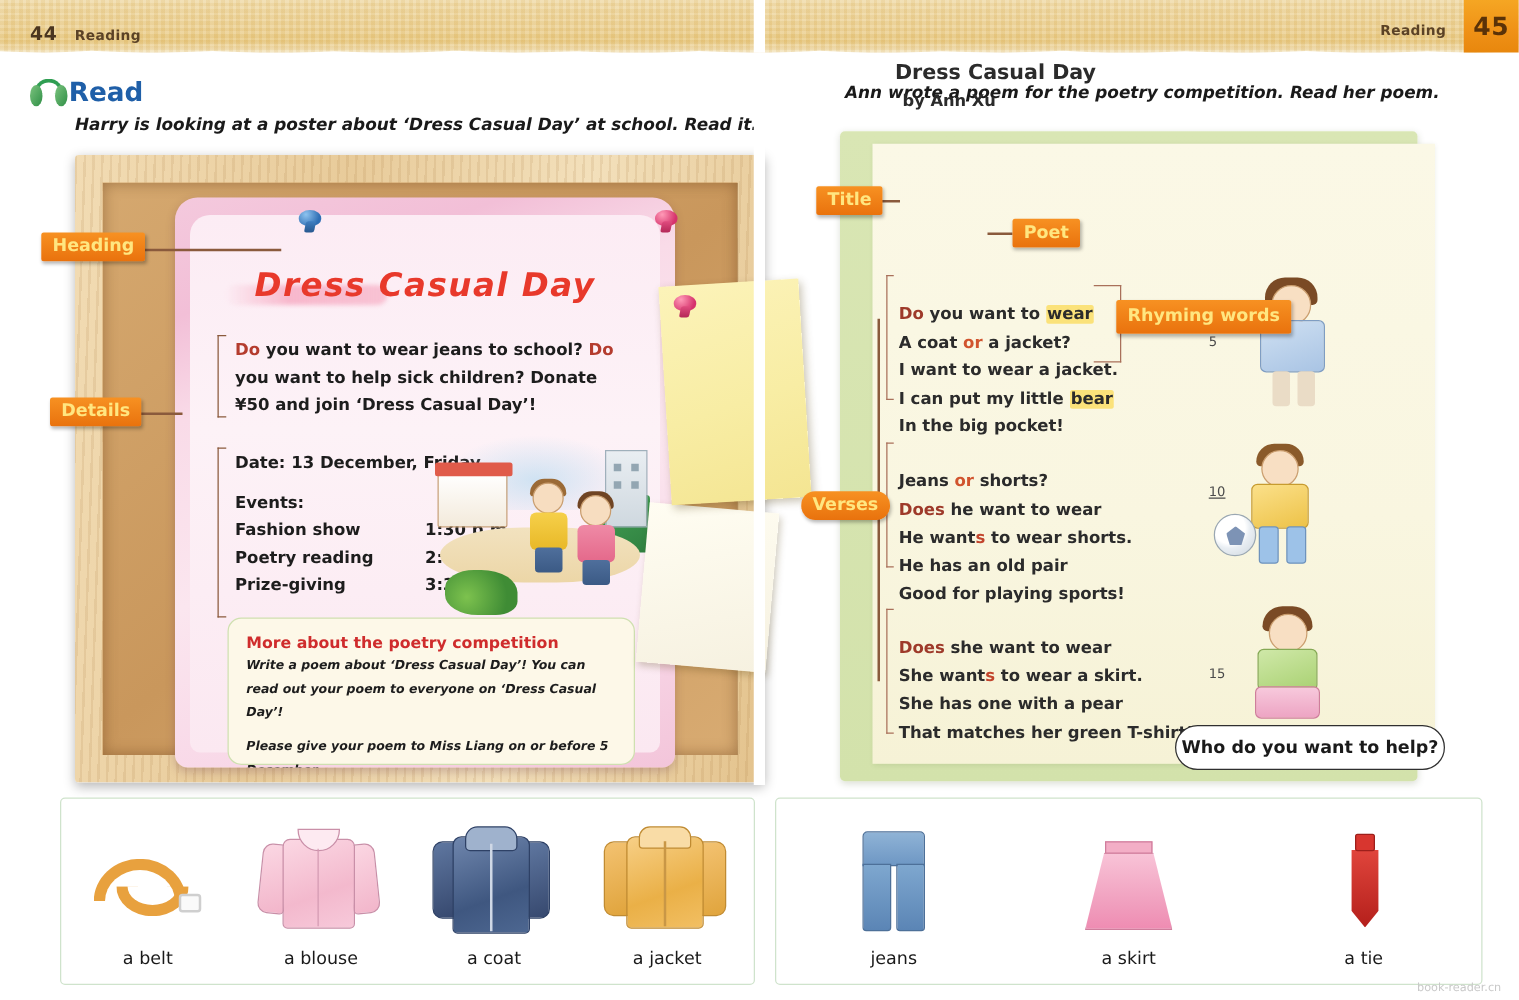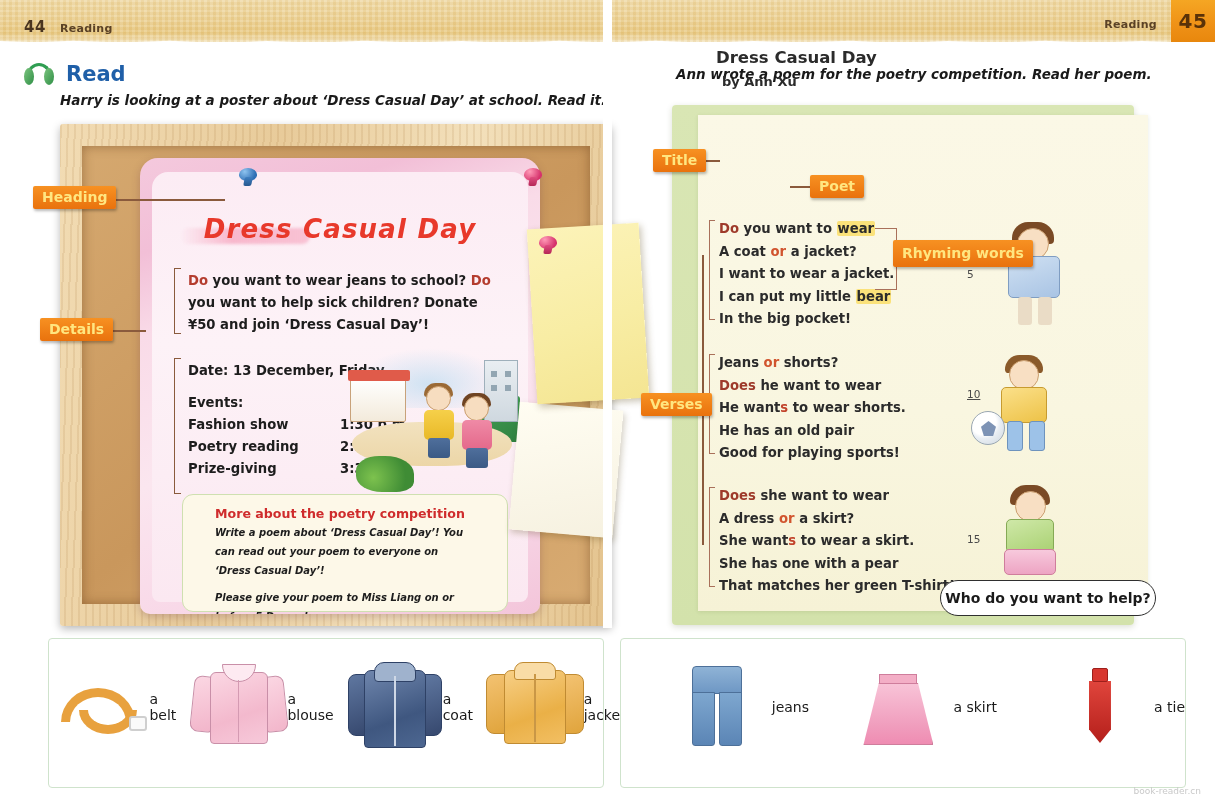--- a/index.html
+++ b/index.html
@@ -47,21 +47,21 @@
   }
   .page-tab .pg-num { color: #5a3208; font-size: 20px; }
 
   
   .gutter {
     position: absolute; top: 42px; left: 603px; width: 9px; height: 586px;
     background: #ffffff; z-index: 30;
   }
 
   
-  .read-head { position: absolute; top: 62px; left: 24px; display: flex; align-items: center; gap: 12px; }
+  .read-head { position: absolute; top: 62px; left: 24px; display: flex; align-items: center; gap: 1px; }
   .hp-icon { width: 30px; height: 22px; position: relative; }
   .hp-band {
     position:absolute; top:0; left:3px; width:24px; height:12px;
     border: 3px solid #2f9e52; border-bottom: none;
     border-radius: 12px 12px 0 0;
   }
   .hp-cup {
     position: absolute; top: 5px; width: 10px; height: 17px; border-radius: 50%;
     background: linear-gradient(120deg,#7cc47f,#2f8f46);
   }
@@ -170,21 +170,21 @@
 
   .bracket {
     position: absolute; border-left: 1.6px solid #8a5a3c;
     border-top: 1.6px solid #8a5a3c; border-bottom: 1.6px solid #8a5a3c;
     width: 7px;
   }
 
   .note-box {
     position: absolute; left: 30px; top: 322px; width: 326px; height: 118px;
     background: #fdf8e8; border: 1.4px solid #cfe0b0; border-radius: 11px;
-    padding: 11px 32px;
+    padding: 11px 14px;
   }
   .note-title {
     font-family: "DejaVu Sans", sans-serif; font-size: 12.6px; font-weight: 700; color: #cf2c2c;
     margin-bottom: 2px;
   }
   .note-p {
     font-family: "DejaVu Sans", sans-serif; font-size: 10px; line-height: 19px;
     color: #1d1d1d; font-weight: 600; font-style: italic;
   }
   .note-p.second { margin-top: 8px; }
@@ -244,21 +244,21 @@
   .poem-title {
     position: absolute; top: 48px; left: 716px;
     font-family: "DejaVu Sans", sans-serif; font-weight: 700; font-size: 16.5px; color: #2b2b2b;
   }
   .poem-by {
     position: absolute; top: 74px; left: 722px;
     font-family: "DejaVu Sans", sans-serif; font-weight: 600; font-size: 13px; color: #2b2b2b;
   }
   .verse {
     position: absolute; font-family: "DejaVu Sans", sans-serif;
-    font-size: 13.2px; line-height: 22.5px; color: #2b2b2b; font-weight: 600;
+    font-size: 13.2px; line-height: 22.5px; color: #2b2b2b; font-weight: 600; margin-top: 23px;
   }
   .verse .q { color: #9e3a2a; }
   .verse .or { color: #d1542e; }
   .verse .s { color: #c2442c; }
   .hl { background: #fbe27a; border-radius: 2px; padding: 0 1px; }
   .lineno {
     position: absolute; font-family: "DejaVu Sans", sans-serif; font-size: 10.5px; color: #4a4a4a;
   }
   .vbracket {
     position: absolute; border-left: 1.5px solid #a9705a;
@@ -291,21 +291,21 @@
   }
 
   
   .vocab {
     position: absolute; bottom: 12px; height: 150px;
     border: 1.4px solid #cfe3cc; border-radius: 4px; background: #fff;
     display: flex;
   }
   .vocab.left { left: 48px; width: 556px; }
   .vocab.right { left: 620px; width: 566px; }
-  .vcell { flex: 1; position: relative; display: flex; flex-direction: row;
+  .vcell { flex: 1; position: relative; display: flex; flex-direction: column;
            align-items: center; justify-content: flex-end; padding-bottom: 12px; }
   .vlabel {
     font-family: "DejaVu Sans", sans-serif; font-size: 14px; color: #1a1a1a; font-weight: 400;
   }
   .vart { position: relative; width: 110px; height: 96px; margin-bottom: 10px; }
 
   
   .belt-s {
     position: absolute; left: 12px; top: 34px; width: 74px; height: 34px;
     border: 9px solid #e8a13e; border-radius: 50% 50% 0 0 / 100% 100% 0 0;
@@ -540,30 +540,29 @@
     <div><span class="q">Does</span> he want to wear</div>
     <div>He want<span class="s">s</span> to wear shorts.</div>
     <div>He has an old pair</div>
     <div>Good for playing sports!</div>
   </div>
   <div class="lineno" style="left:967px; top:388px;text-decoration:underline;">10</div>
 
   <div class="vbracket" style="left:709px; top:487px; height:100px;"></div>
   <div class="verse" style="left:719px; top:485px;">
     <div><span class="q">Does</span> she want to wear</div>
-    <div>A dress <span class="or">or</span> a skirt?</div>
     <div>She want<span class="s">s</span> to wear a skirt.</div>
     <div>She has one with a pear</div>
     <div>That matches her green T-shirt!</div>
   </div>
   <div class="lineno" style="left:967px; top:533px;">15</div>
 
   <div class="leader v" style="left:702px; top:255px; height:290px; width:1.6px;"></div>
   <div class="leader" style="left:696px; top:404px; width:14px;"></div>
-  <div class="tag" style="left:641px; top:393px;">Verses</div>
+  <div class="tag" style="left:641px; top:393px;border-radius:11px;">Verses</div>
 
   <div class="pi" style="left:990px; top:222px; width:90px; height:105px;">
     <div class="hair" style="left:22px; top:0; width:42px; height:22px; background:#7a4a25;"></div>
     <div class="head" style="left:27px; top:6px; width:32px; height:32px;"></div>
     <div class="torso" style="left:18px; top:34px; width:52px; height:42px; background:linear-gradient(160deg,#cfe0f2,#a9c4e4); border:1px solid #7f9dc2;"></div>
     <div class="leg" style="left:28px; top:75px; width:14px; height:28px; background:#eadcc6;"></div>
     <div class="leg" style="left:48px; top:75px; width:14px; height:28px; background:#eadcc6;"></div>
   </div>
   <div class="pi" style="left:985px; top:355px; width:110px; height:110px;">
     <div class="hair" style="left:20px; top:0; width:38px; height:18px; background:#8a5a2a;"></div>

